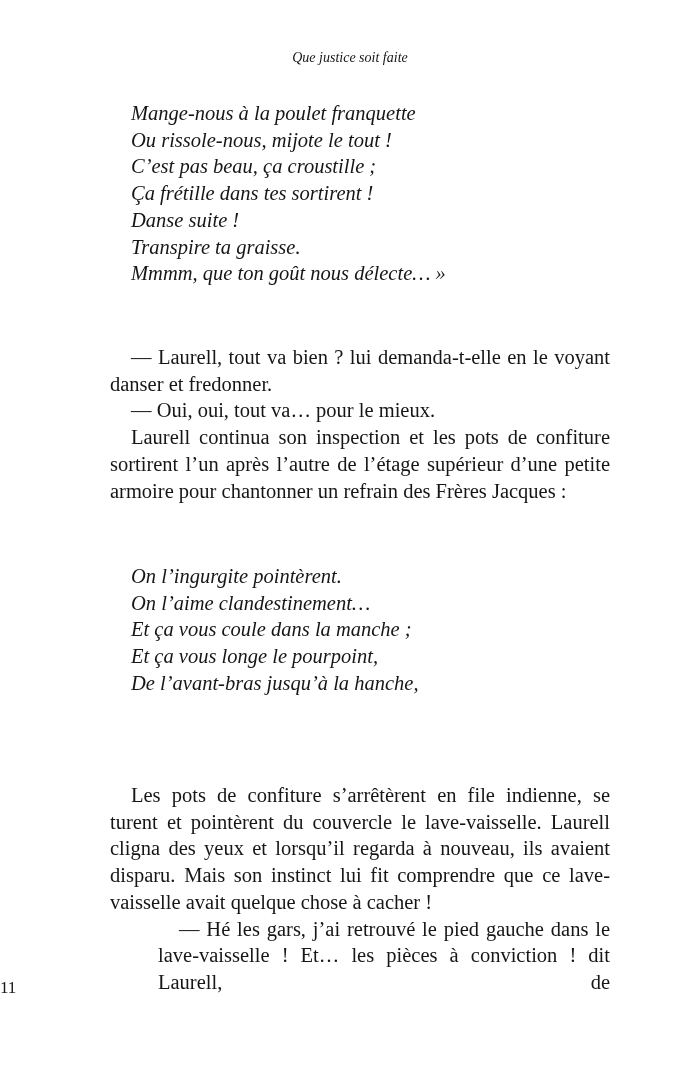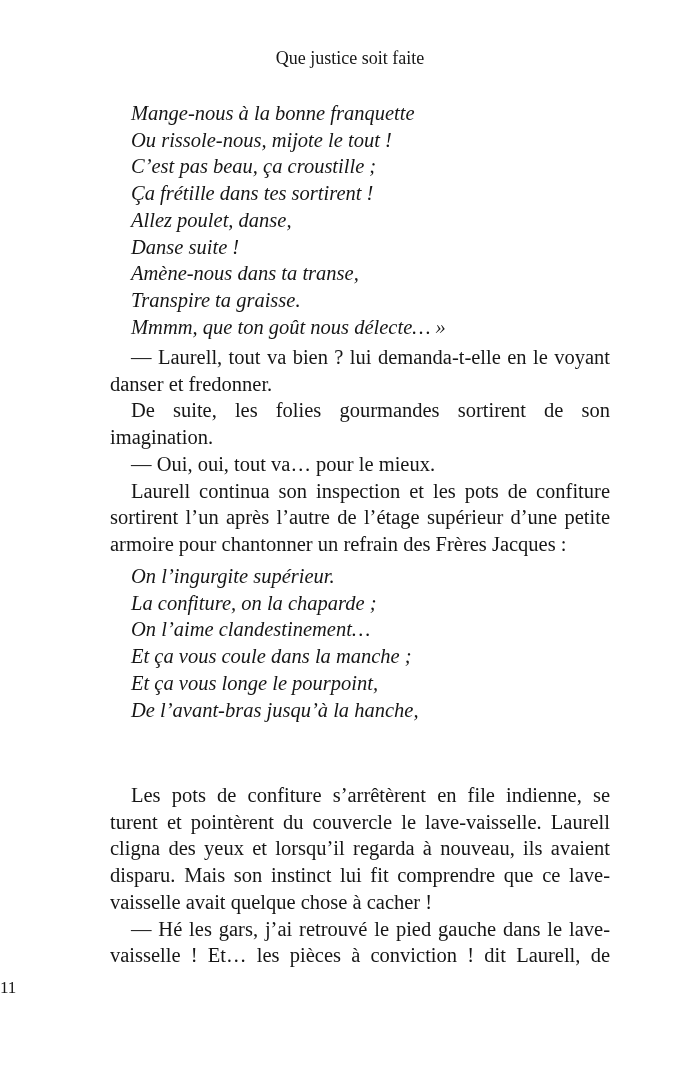--- a/index.html
+++ b/index.html
@@ -1,54 +1,50 @@
 <!DOCTYPE html>
 <html><head>
 <meta charset="utf-8">
 <style>
   html, body { margin:0; padding:0; background:#ffffff; }
   body { width:700px; height:1080px; position:relative; overflow:hidden;
          font-family:"Liberation Serif","DejaVu Serif",serif; color:#161616; }
   .header { position:absolute; top:48px; left:0; width:700px; text-align:center;
-            font-size:18px; line-height:20px; }
+            font-size:14px; line-height:20px;font-style:italic; }
   .text { position:absolute; left:110px; width:500px; font-size:20.5px; line-height:26.7px; }
   .poem { font-style:italic; padding-left:21px; }
   .poem .line { display:block; white-space:nowrap; }
   .prose p { margin:0; text-align:justify; text-indent:21px;font-family:Liberation Serif, serif; }
-  .prose p.last-line-justify { text-align-last:justify; }
+  .prose p.last-line-justify { text-align-last:justify;margin-left:48px; }
   .footer { position:absolute; top:978px; left:0; width:644px; text-align:left;
             font-size:17px; line-height:20px; }
 </style>
 </head>
 <body>
 
 <div class="header">Que justice soit faite</div>
 
 <div class="text poem" style="top:100px;">
-  <span class="line">Mange-nous à la bonne franquette</span>
+  <span class="line">Mange-nous à la poulet franquette</span>
   <span class="line">Ou rissole-nous, mijote le tout !</span>
   <span class="line">C’est pas beau, ça croustille ;</span>
   <span class="line">Ça frétille dans tes sortirent !</span>
-  <span class="line">Allez poulet, danse,</span>
   <span class="line">Danse suite !</span>
-  <span class="line">Amène-nous dans ta transe,</span>
   <span class="line">Transpire ta graisse.</span>
   <span class="line">Mmmm, que ton goût nous délecte… »</span>
 </div>
 
 <div class="text prose" style="top:344px;">
   <p>— Laurell, tout va bien ? lui demanda-t-elle en le voyant danser et fredonner.</p>
-  <p>De suite, les folies gourmandes sortirent de son imagination.</p>
   <p>— Oui, oui, tout va… pour le mieux.</p>
   <p>Laurell continua son inspection et les pots de confiture sortirent l’un après l’autre de l’étage supérieur d’une petite armoire pour chantonner un refrain des Frères Jacques :</p>
 </div>
 
 <div class="text poem" style="top:563px;">
-  <span class="line">On l’ingurgite supérieur.</span>
-  <span class="line">La confiture, on la chaparde ;</span>
+  <span class="line">On l’ingurgite pointèrent.</span>
   <span class="line">On l’aime clandestinement…</span>
   <span class="line">Et ça vous coule dans la manche ;</span>
   <span class="line">Et ça vous longe le pourpoint,</span>
   <span class="line">De l’avant-bras jusqu’à la hanche,</span>
 </div>
 
 <div class="text prose" style="top:782px;">
   <p>Les pots de confiture s’arrêtèrent en file indienne, se turent et pointèrent du couvercle le lave-vaisselle. Laurell cligna des yeux et lorsqu’il regarda à nouveau, ils avaient disparu. Mais son instinct lui fit comprendre que ce lave-vaisselle avait quelque chose à cacher !</p>
   <p class="last-line-justify">— Hé les gars, j’ai retrouvé le pied gauche dans le lave-vaisselle ! Et… les pièces à conviction ! dit Laurell, de</p>
 </div>

